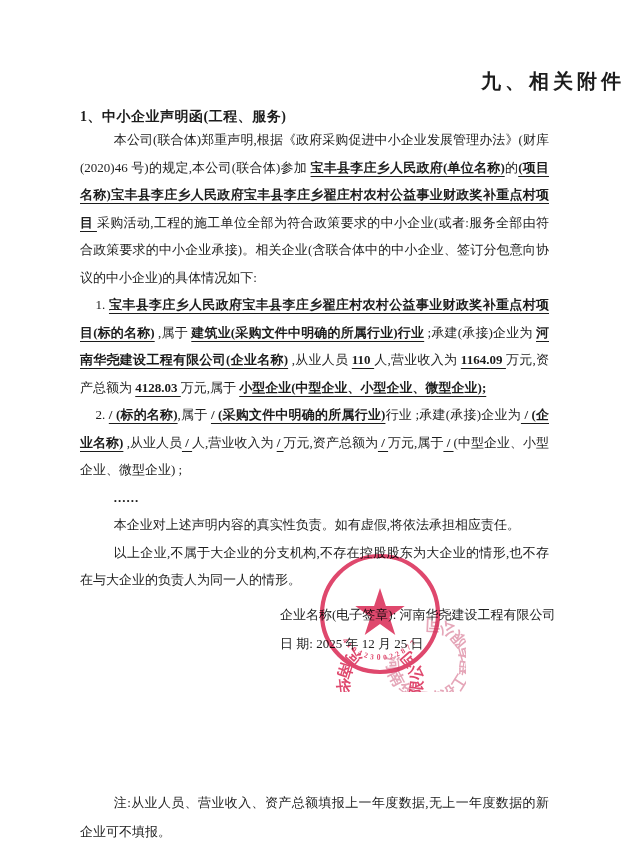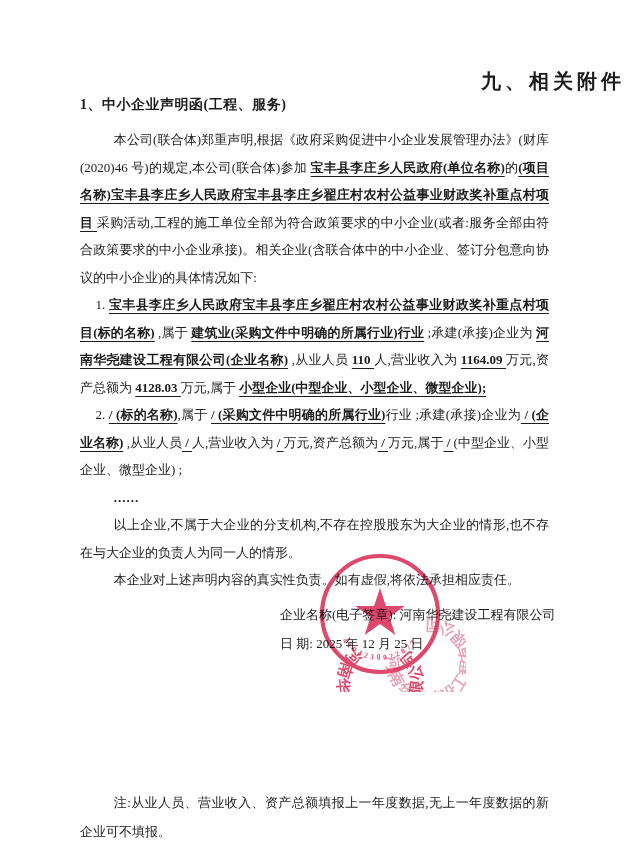--- a/index.html
+++ b/index.html
@@ -10,21 +10,21 @@
     overflow:hidden;
     font-family:"Liberation Serif","DejaVu Serif",serif;
     color:#1c1c1c;
   }
   .doc-title{
     position:absolute;top:68px;left:0;right:0;
     text-align:right;
     font-size:20px;font-weight:bold;letter-spacing:4px;
   }
   .section-heading{
-    position:absolute;top:96px;left:80px;
+    position:absolute;top:108px;left:80px;
     font-size:14px;font-weight:bold;letter-spacing:.5px;
   }
   .content{
     position:absolute;top:126px;left:80px;right:76px;
     font-size:13px;line-height:27.5px;
     text-align:justify;
   }
   .content p{margin:0;}
   .para{text-indent:2.6em;}
   .item{text-indent:1.2em;}
@@ -61,22 +61,22 @@
 
   <div class="doc-title">九、相关附件</div>
 
   <div class="section-heading">1、中小企业声明函(工程、服务)</div>
 
   <div class="content">
     <p class="para"><span>本公司(联合体)郑重声明,根据《政府采购促进中小企业发展管理办法》(财库(2020)46 号)的规定,本公司(联合体)参加 </span><span class="fill">宝丰县李庄乡人民政府(单位名称)</span><span>的</span><span class="fill">(项目名称)宝丰县李庄乡人民政府宝丰县李庄乡翟庄村农村公益事业财政奖补重点村项目 </span><span>采购活动,工程的施工单位全部为符合政策要求的中小企业(或者:服务全部由符合政策要求的中小企业承接)。相关企业(含联合体中的中小企业、签订分包意向协议的中小企业)的具体情况如下:</span></p>
     <p class="item"><span>1. </span><span class="fill">宝丰县李庄乡人民政府宝丰县李庄乡翟庄村农村公益事业财政奖补重点村项目(标的名称)</span><span> ,属于 </span><span class="fill">建筑业(采购文件中明确的所属行业)行业</span><span> ;承建(承接)企业为 </span><span class="fill">河南华尧建设工程有限公司(企业名称)</span><span> ,从业人员 </span><span class="fill"> 110 </span><span> 人,营业收入为 </span><span class="fill"> 1164.09 </span><span> 万元,资产总额为 </span><span class="fill"> 4128.03 </span><span> 万元,属于 </span><span class="fill">小型企业(中型企业、小型企业、微型企业);</span></p>
     <p class="item"><span>2. </span><span class="fill"> / (标的名称)</span><span>,属于 </span><span class="fill"> / (采购文件中明确的所属行业)</span><span>行业 ;承建(承接)企业为</span><span class="fill"> / (企业名称)</span><span> ,从业人员</span><span class="fill"> /  </span><span> 人,营业收入为 </span><span class="fill"> / </span><span> 万元,资产总额为</span><span class="fill"> / </span><span> 万元,属于</span><span class="fill"> / </span><span>(中型企业、小型企业、微型企业) ;</span></p>
     <p class="dots">......</p>
+    <p class="para">本企业对上述声明内容的真实性负责。如有虚假,将依法承担相应责任。</p>
     <p class="para">以上企业,不属于大企业的分支机构,不存在控股股东为大企业的情形,也不存在与大企业的负责人为同一人的情形。</p>
-    <p class="para">本企业对上述声明内容的真实性负责。如有虚假,将依法承担相应责任。</p>
   </div>
 
   <div class="signature">
     <div class="sig-row">
       <span>企业名称(电子签章):</span>
       <span>河南华尧建设工程有限公司</span>
     </div>
     <div class="sig-row">
       <span>日 期:</span>
       <span>2025 年 12 月 25 日</span>

